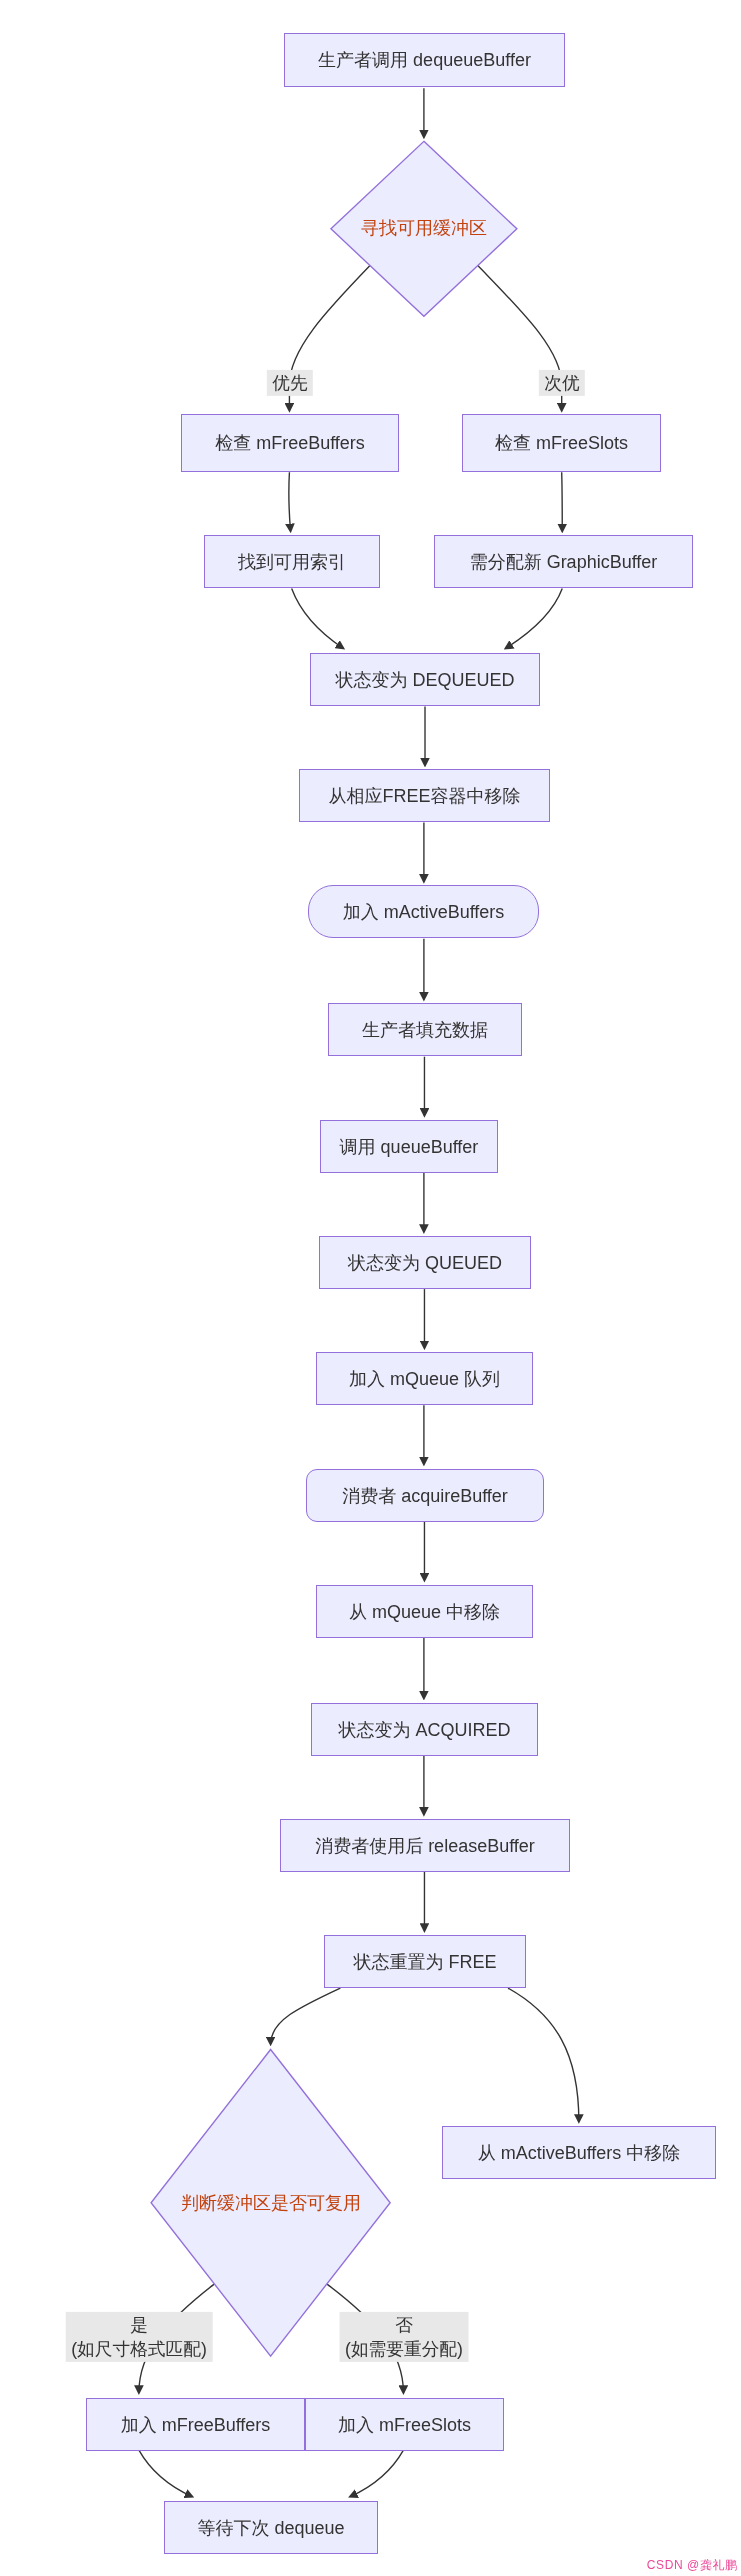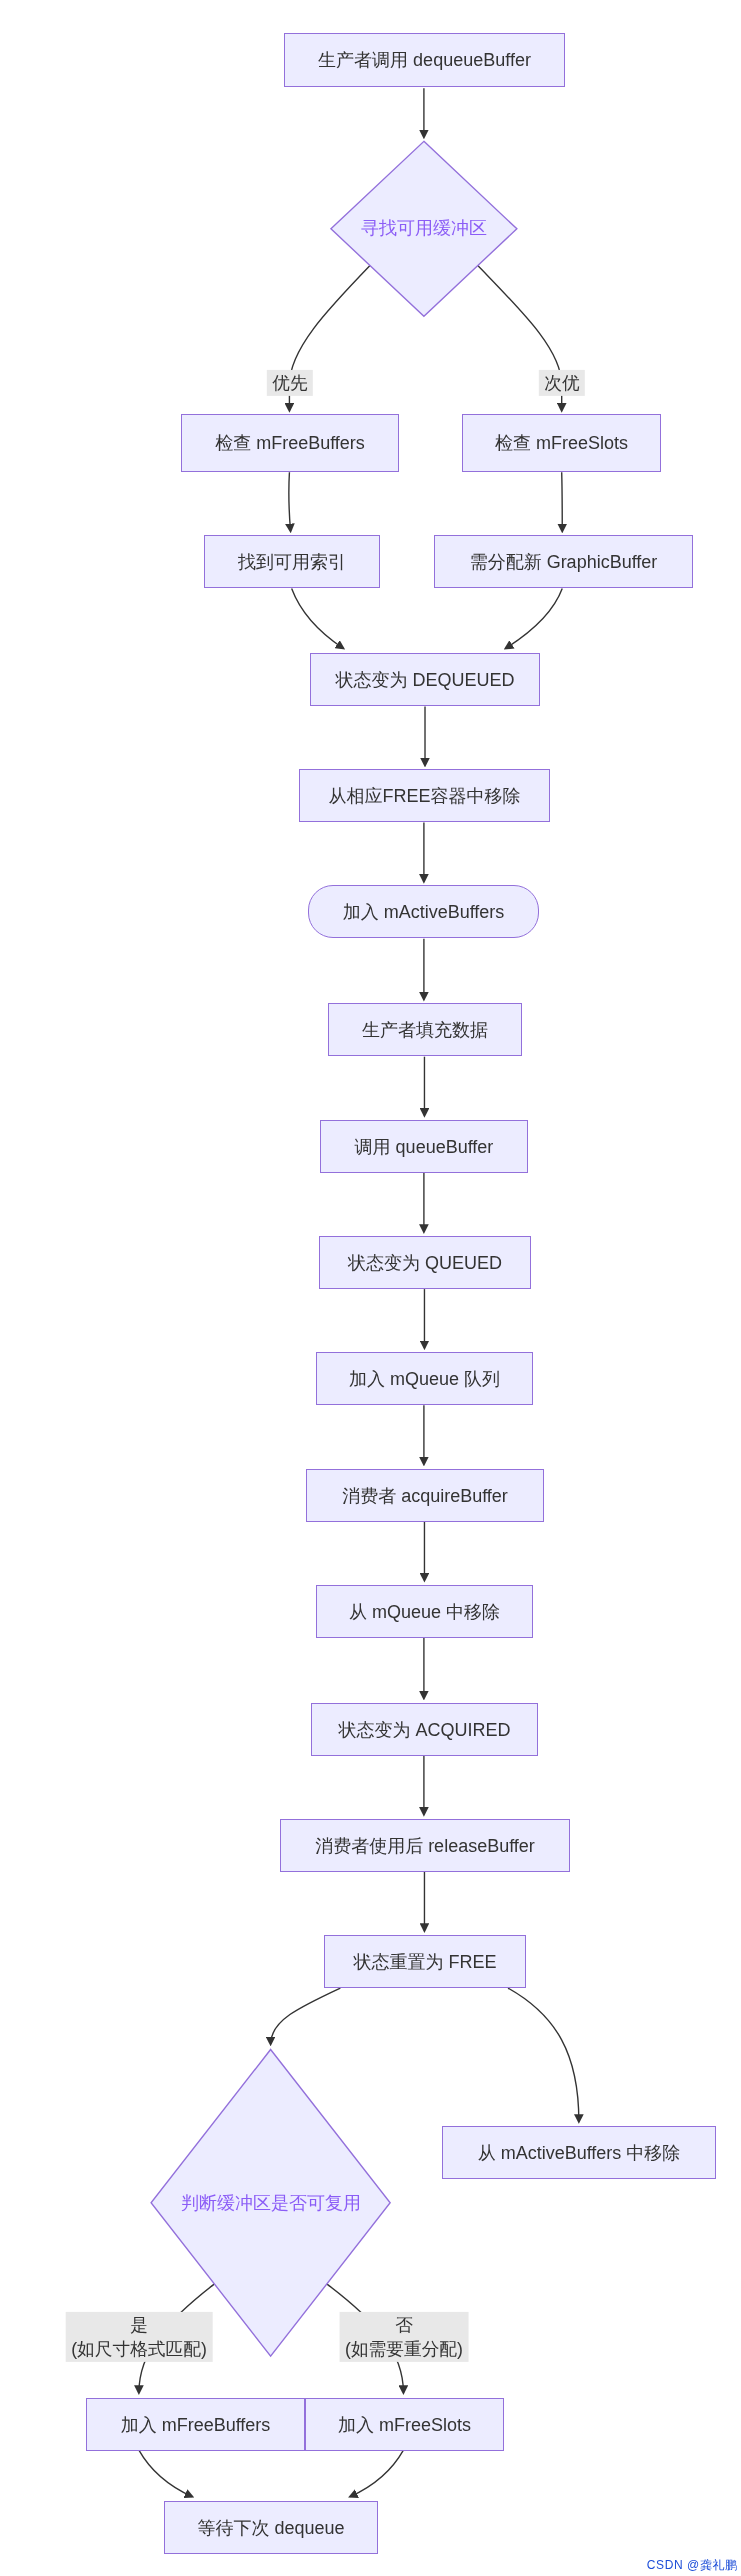--- a/index.html
+++ b/index.html
@@ -16,35 +16,35 @@
     background:#ECECFF;
     border:1.4px solid #9370DB;
     box-sizing:border-box;
     display:flex;align-items:center;justify-content:center;
     font-size:18px;color:#333333;
     white-space:nowrap;text-align:center;
   }
   .diamond-text{
     position:absolute;z-index:2;
     transform:translate(-50%,-50%);
-    font-size:18px;color:#8b5cf6;white-space:nowrap;
+    font-size:18px;color:#c2410c;white-space:nowrap;
   }
   .edge-label{
     position:absolute;z-index:3;
     transform:translate(-50%,-50%);
     background:#e8e8e8;
     color:#333333;
     font-size:17.7px;line-height:24px;
     padding:1.1px 5.5px;
     text-align:center;white-space:nowrap;
   }
   #watermark{
     position:absolute;z-index:4;
     right:3.3px;bottom:2.2px;
-    color:#1d4ed8;font-size:12px;
+    color:#ec4899;font-size:12px;
     letter-spacing:0.6px;
   }
 </style>
 </head>
 <body>
 
 <div id="canvas">
   <svg id="edge-layer" width="741" height="2576" viewBox="0 0 1339 4652">
       <defs>
         <marker id="arrow" viewBox="0 0 10 10" refX="7.5" refY="5" markerWidth="7" markerHeight="7" orient="auto-start-reverse">
@@ -99,30 +99,30 @@
       </div>
       <div class="node" style="left: 299px; top: 769px; width: 251px; height: 53px;">
         <span>从相应FREE容器中移除</span>
       </div>
       <div class="node" style="left: 308px; top: 885px; width: 231px; height: 53px; border-radius: 25px;">
         <span>加入 mActiveBuffers</span>
       </div>
       <div class="node" style="left: 328px; top: 1003px; width: 194px; height: 53px;">
         <span>生产者填充数据</span>
       </div>
-      <div class="node" style="left: 320px; top: 1120px; width: 208px; height: 53px;">
+      <div class="node" style="left: 320px; top: 1120px; width: 178px; height: 53px;">
         <span>调用 queueBuffer</span>
       </div>
       <div class="node" style="left: 319px; top: 1236px; width: 212px; height: 53px;">
         <span>状态变为 QUEUED</span>
       </div>
       <div class="node" style="left: 316px; top: 1352px; width: 217px; height: 53px; text-align: center;">
         <span>加入 mQueue 队列</span>
       </div>
-      <div class="node" style="left: 306px; top: 1469px; width: 238px; height: 53px;">
+      <div class="node" style="left: 306px; top: 1469px; width: 238px; height: 53px; border-radius: 11px;">
         <span>消费者 acquireBuffer</span>
       </div>
       <div class="node" style="left: 316px; top: 1585px; width: 217px; height: 53px;">
         <span>从 mQueue 中移除</span>
       </div>
       <div class="node" style="left: 311px; top: 1703px; width: 227px; height: 53px; text-align: center;">
         <span>状态变为 ACQUIRED</span>
       </div>
       <div class="node" style="left: 280px; top: 1819px; width: 290px; height: 53px;">
         <span>消费者使用后 releaseBuffer</span>

